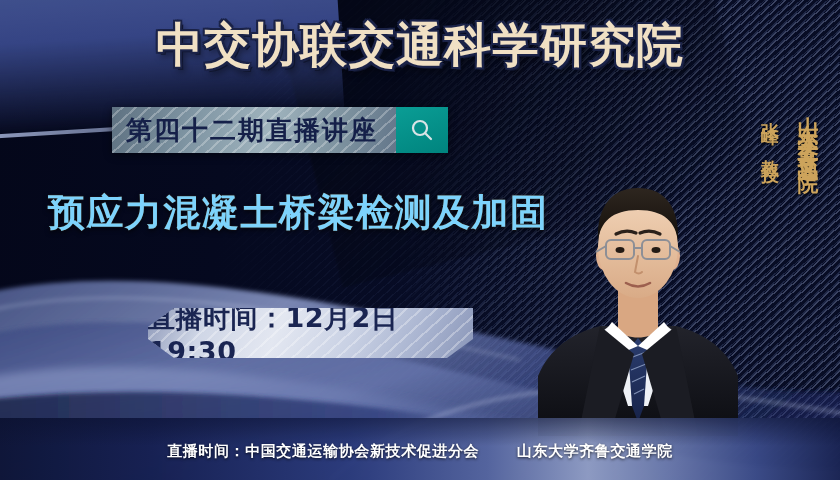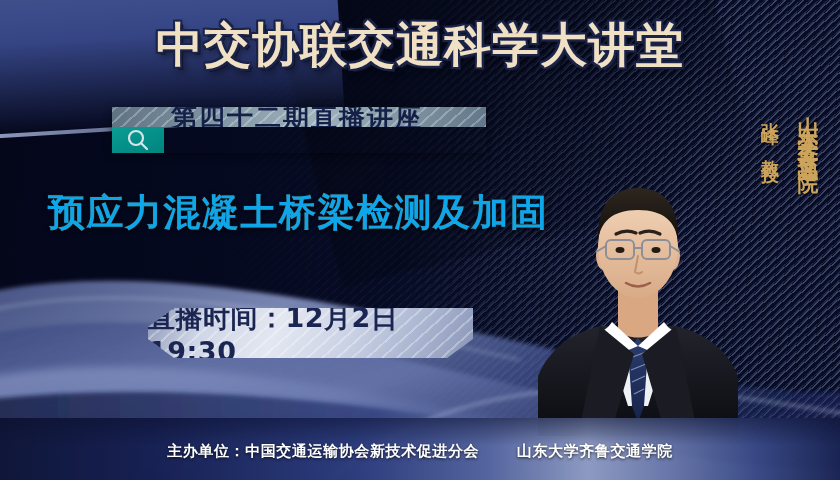--- a/index.html
+++ b/index.html
@@ -94,24 +94,23 @@
     text-shadow:
        2px 0 0 #1b2348, -2px 0 0 #1b2348, 0 2px 0 #1b2348, 0 -2px 0 #1b2348,
        2px 2px 0 #1b2348, -2px 2px 0 #1b2348, 2px -2px 0 #1b2348, -2px -2px 0 #1b2348,
        3px 3px 0 #10162f, 4px 5px 7px rgba(0,0,0,.55);
     font-family:"DejaVu Sans","Liberation Sans",sans-serif;
   }
 
   
   .session-bar{
     position:absolute;left:112px;top:107px;
-    width:374px;height:46px;
+    width:336px;height:46px;
     display:flex;align-items:stretch;
     box-shadow:0 2px 8px rgba(0,0,0,.45);
-    flex-direction:column;
   }
   .session-label{
     flex:1;
     position:relative;
     background:linear-gradient(100deg,#5f7282 0%,#7f95a3 28%,#9fb3bd 55%,#7d929f 80%,#63768a 100%);
     display:flex;align-items:center;justify-content:center;
     overflow:hidden;
   }
   .session-label::before{
     content:"";position:absolute;inset:0;
@@ -130,21 +129,21 @@
     width:52px;
     background:linear-gradient(160deg,#0a9d95,#00847e);
     display:flex;align-items:center;justify-content:center;
   }
   .session-search svg{display:block;}
 
   
   .headline{
     position:absolute;left:48px;top:188px;
     font-size:37px;font-weight:bold;letter-spacing:1.5px;
-    color:#0ea5e9;
+    color:#7dd3fc;
     white-space:nowrap;
     text-shadow:0 2px 5px rgba(0,0,0,.7), 0 0 1px #8d5f22;
     font-family:"DejaVu Sans","Liberation Sans",sans-serif;
   }
 
   
   .time-pill{
     position:absolute;left:148px;top:308px;
     width:325px;height:50px;
     background:linear-gradient(115deg,#8d98b8 0%,#cfd6e6 18%,#e3e7f1 40%,#c9d1e4 62%,#a9b4d0 82%,#8a96b8 100%);
@@ -320,21 +319,21 @@
         <ellipse cx="118" cy="144" rx="4.5" ry="3" fill="#231a14"></ellipse>
 
         <path d="M100,150 L97,166 q4,3 7,0" stroke="#c2906d" stroke-width="2" fill="none" stroke-linecap="round"></path>
         <path d="M88,177 q12,7 24,0" stroke="#9c5f4e" stroke-width="2.6" fill="none" stroke-linecap="round"></path>
       </g>
     </svg>
   </div>
 
   <div class="footer-band"></div>
 
-  <div class="title">中交协联交通科学大讲堂</div>
+  <div class="title">中交协联交通科学研究院</div>
 
   <div class="session-bar">
     <div class="session-label">
       <span class="session-text">第四十二期直播讲座</span>
     </div>
     <div class="session-search">
       <span>
         <svg width="26" height="26" viewBox="0 0 26 26" fill="none" stroke="#d9e4e6" stroke-width="2.2" stroke-linecap="round">
           <circle cx="11" cy="11" r="7"></circle>
           <line x1="16.2" y1="16.2" x2="22" y2="22"></line>
@@ -346,18 +345,18 @@
   <div class="headline">预应力混凝土桥梁检测及加固</div>
 
   <div class="time-pill">
     <span class="time-text">直播时间：12月2日19:30</span>
   </div>
 
   <div class="v-text v-affil">山东大学齐鲁交通学院</div>
   <div class="v-text v-name">张峰  教授</div>
 
   <div class="footer-text">
-    <span>主办单位：中国交通运输协会新技术促进分会</span>
+    <span>直播时间：中国交通运输协会新技术促进分会</span>
     <span class="footer-gap"></span>
     <span>山东大学齐鲁交通学院</span>
   </div>
 
 </div>
 
 </body></html>

